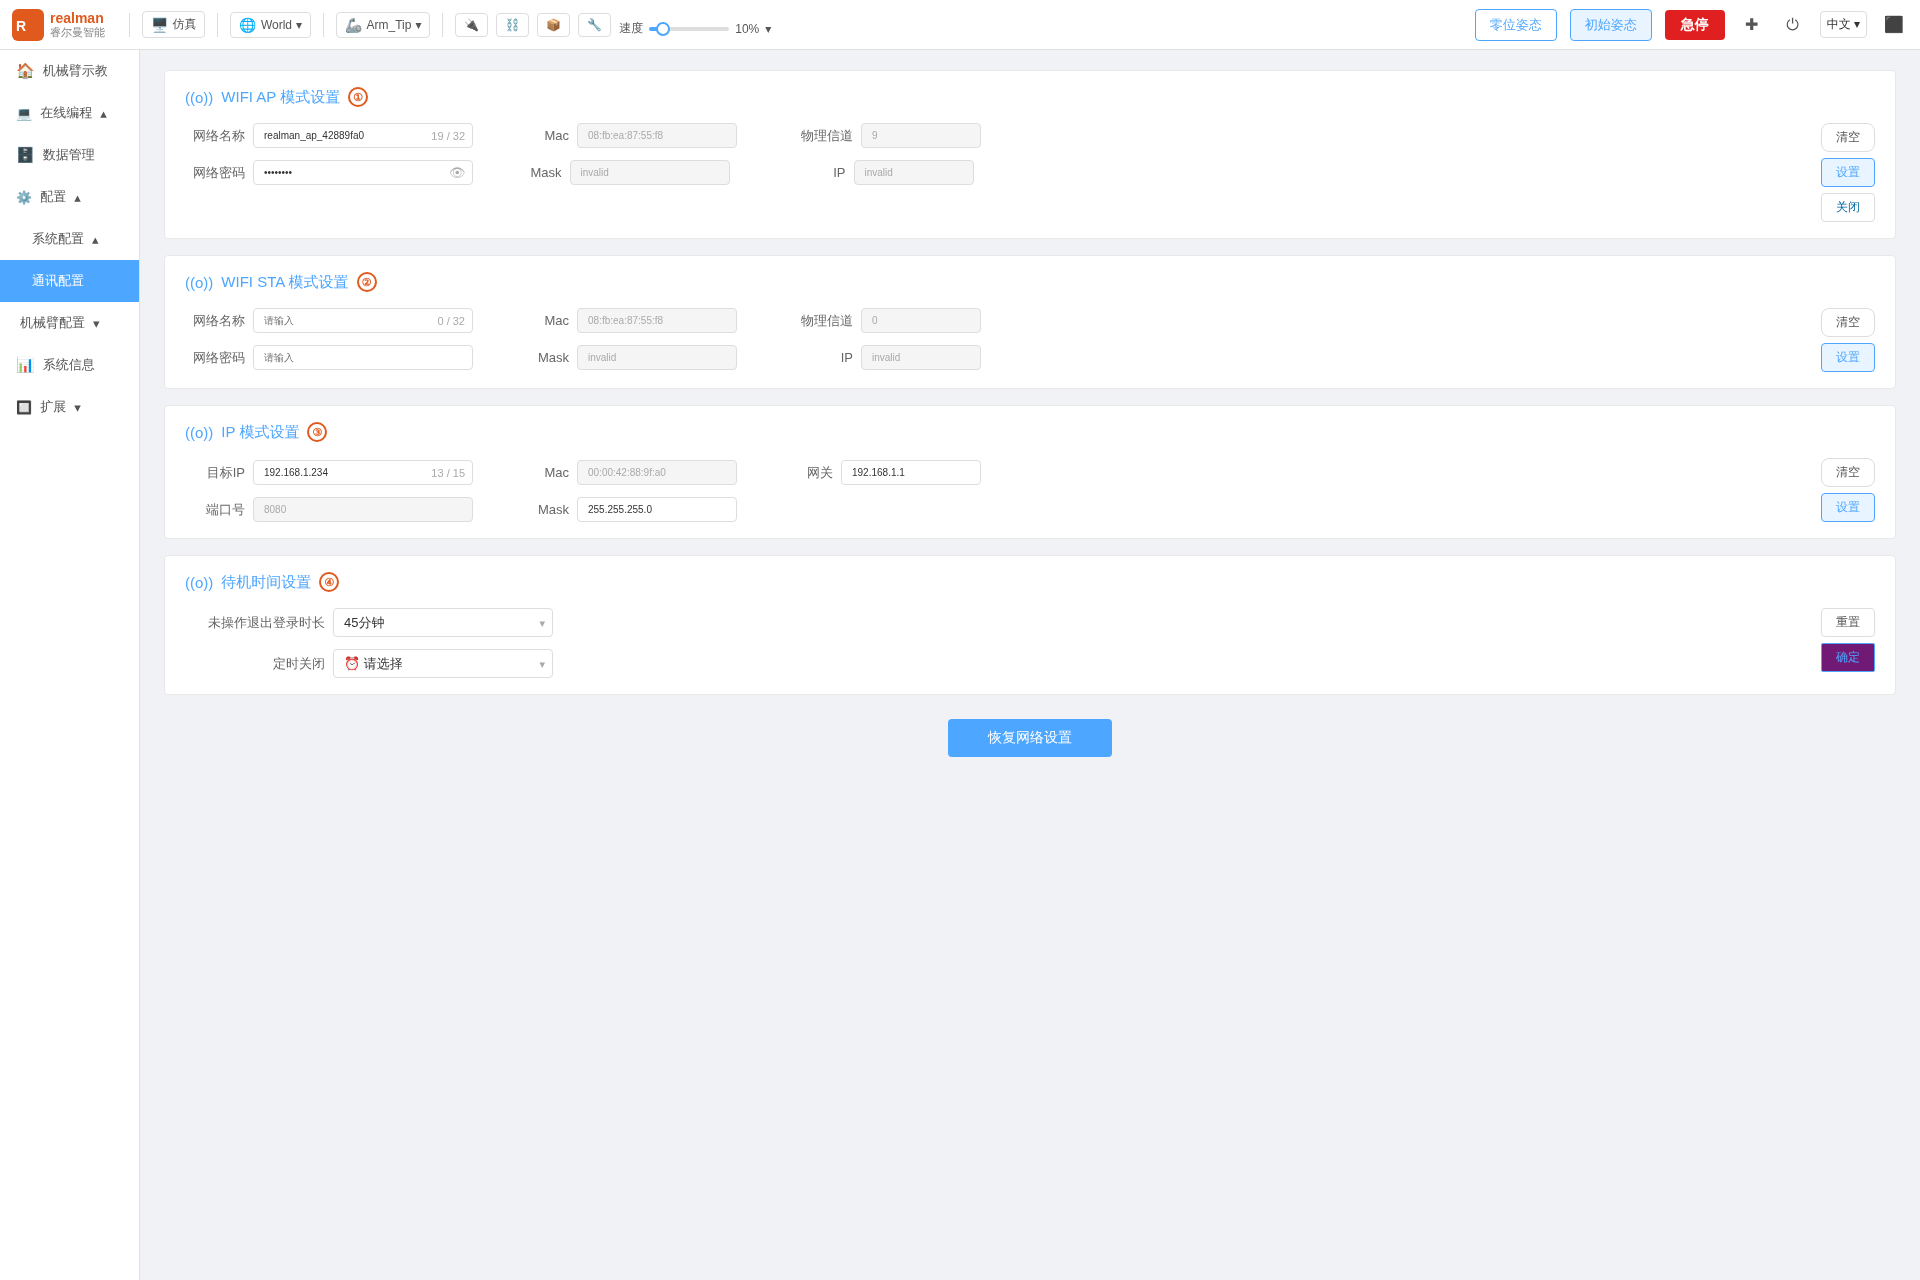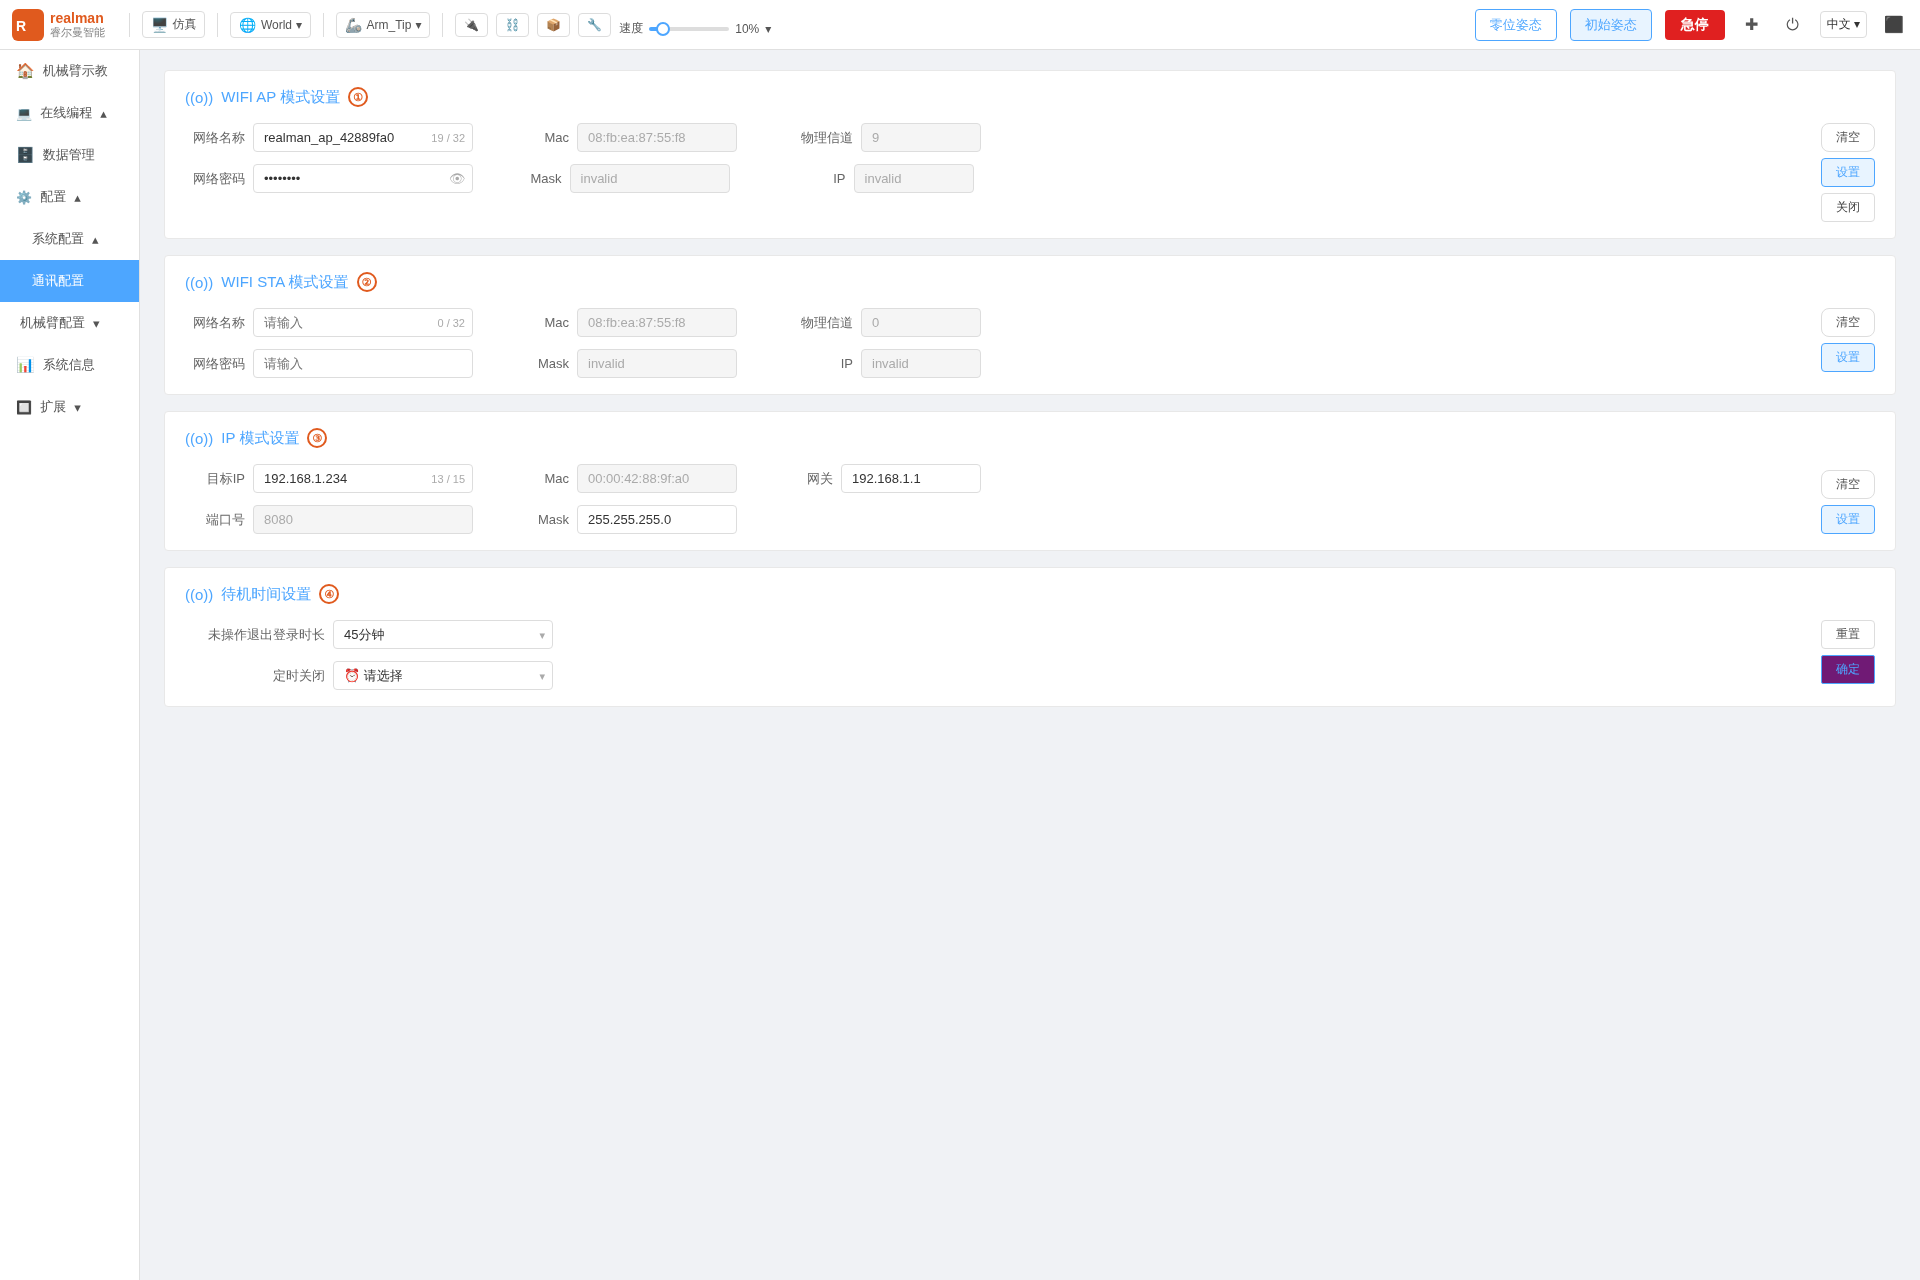--- a/index.html
+++ b/index.html
@@ -50,29 +50,29 @@
     
     .section { background: #fff; border-radius: 4px; margin-bottom: 16px; padding: 16px 20px; border: 1px solid #e8e8e8; }
     .section-title { display: flex; align-items: center; gap: 8px; font-size: 15px; color: #4da6ff; font-weight: 500; margin-bottom: 16px; }
     .section-badge { display: inline-flex; align-items: center; justify-content: center; width: 20px; height: 20px; border-radius: 50%; border: 2px solid #e05a1e; color: #e05a1e; font-size: 11px; font-weight: bold; }
 
     
     .form-row { display: flex; align-items: center; margin-bottom: 12px; gap: 16px; }
     .form-row:last-child { margin-bottom: 0; }
     .field-group { display: flex; align-items: center; gap: 8px; }
     .field-label { color: #666; font-size: 13px; white-space: nowrap; min-width: 60px; text-align: right; }
-    .field-input { border: 1px solid #ddd; border-radius: 4px; padding: 6px 10px; font-size: 13px; background: #fff; color: #333; outline: none; }
+    .field-input { border: 1px solid #ddd; border-radius: 4px; padding: 6px 10px; font-size: 10px; background: #fff; color: #333; outline: none; }
     .field-input.disabled { background: #f5f5f5; color: #aaa; }
     .field-input-wide { width: 180px; }
     .eye-icon { cursor: pointer; color: #aaa; margin-left: -24px; font-size: 13px; }
 
     .side-buttons { display: flex; flex-direction: column; gap: 6px; margin-left: auto; }
     .btn-clear { padding: 5px 14px; border: 1px solid #ddd; border-radius: 8px; background: #fff; color: #555; font-size: 12px; cursor: pointer; }
     .btn-set { padding: 5px 14px; border: 1px solid #4da6ff; border-radius: 4px; background: #e8f4ff; color: #4da6ff; font-size: 12px; cursor: pointer; }
-    .btn-close { padding: 5px 14px; border: 1px solid #ddd; border-radius: 4px; background: #fff; color: #404040; font-size: 12px; cursor: pointer; }
+    .btn-close { padding: 5px 14px; border: 1px solid #ddd; border-radius: 4px; background: #fff; color: #0369a1; font-size: 12px; cursor: pointer; }
     .btn-reset { padding: 5px 14px; border: 1px solid #ddd; border-radius: 4px; background: #fff; color: #555; font-size: 12px; cursor: pointer; }
     .btn-confirm { padding: 5px 14px; border: 1px solid #4da6ff; border-radius: 2px; background: #701a75; color: #4da6ff; font-size: 12px; cursor: pointer; }
 
     
     .field-select { border: 1px solid #ddd; border-radius: 4px; padding: 6px 28px 6px 10px; font-size: 13px; background: #fff; color: #333; appearance: none; -webkit-appearance: none; outline: none; cursor: pointer; width: 220px; }
     .select-wrapper { position: relative; display: inline-block; }
     .select-wrapper::after { content: '▾'; position: absolute; right: 8px; top: 50%; transform: translateY(-50%); color: #aaa; pointer-events: none; font-size: 11px; }
 
     
     .restore-btn { display: block; margin: 24px auto 0; padding: 10px 40px; background: #4da6ff; color: #fff; border: none; border-radius: 4px; font-size: 14px; cursor: pointer; }
@@ -379,15 +379,18 @@
             </div>
           </div>
         </div>
         <div class="side-buttons">
           <button class="btn-reset">重置</button>
           <button class="btn-confirm">确定</button>
         </div>
       </div>
     </div>
 
+    <div style="text-align:center; margin-top: 16px;">
+      <button class="restore-btn">恢复网络设置</button>
+    </div>
 
   </div>
 </div>
 
 </body></html>

